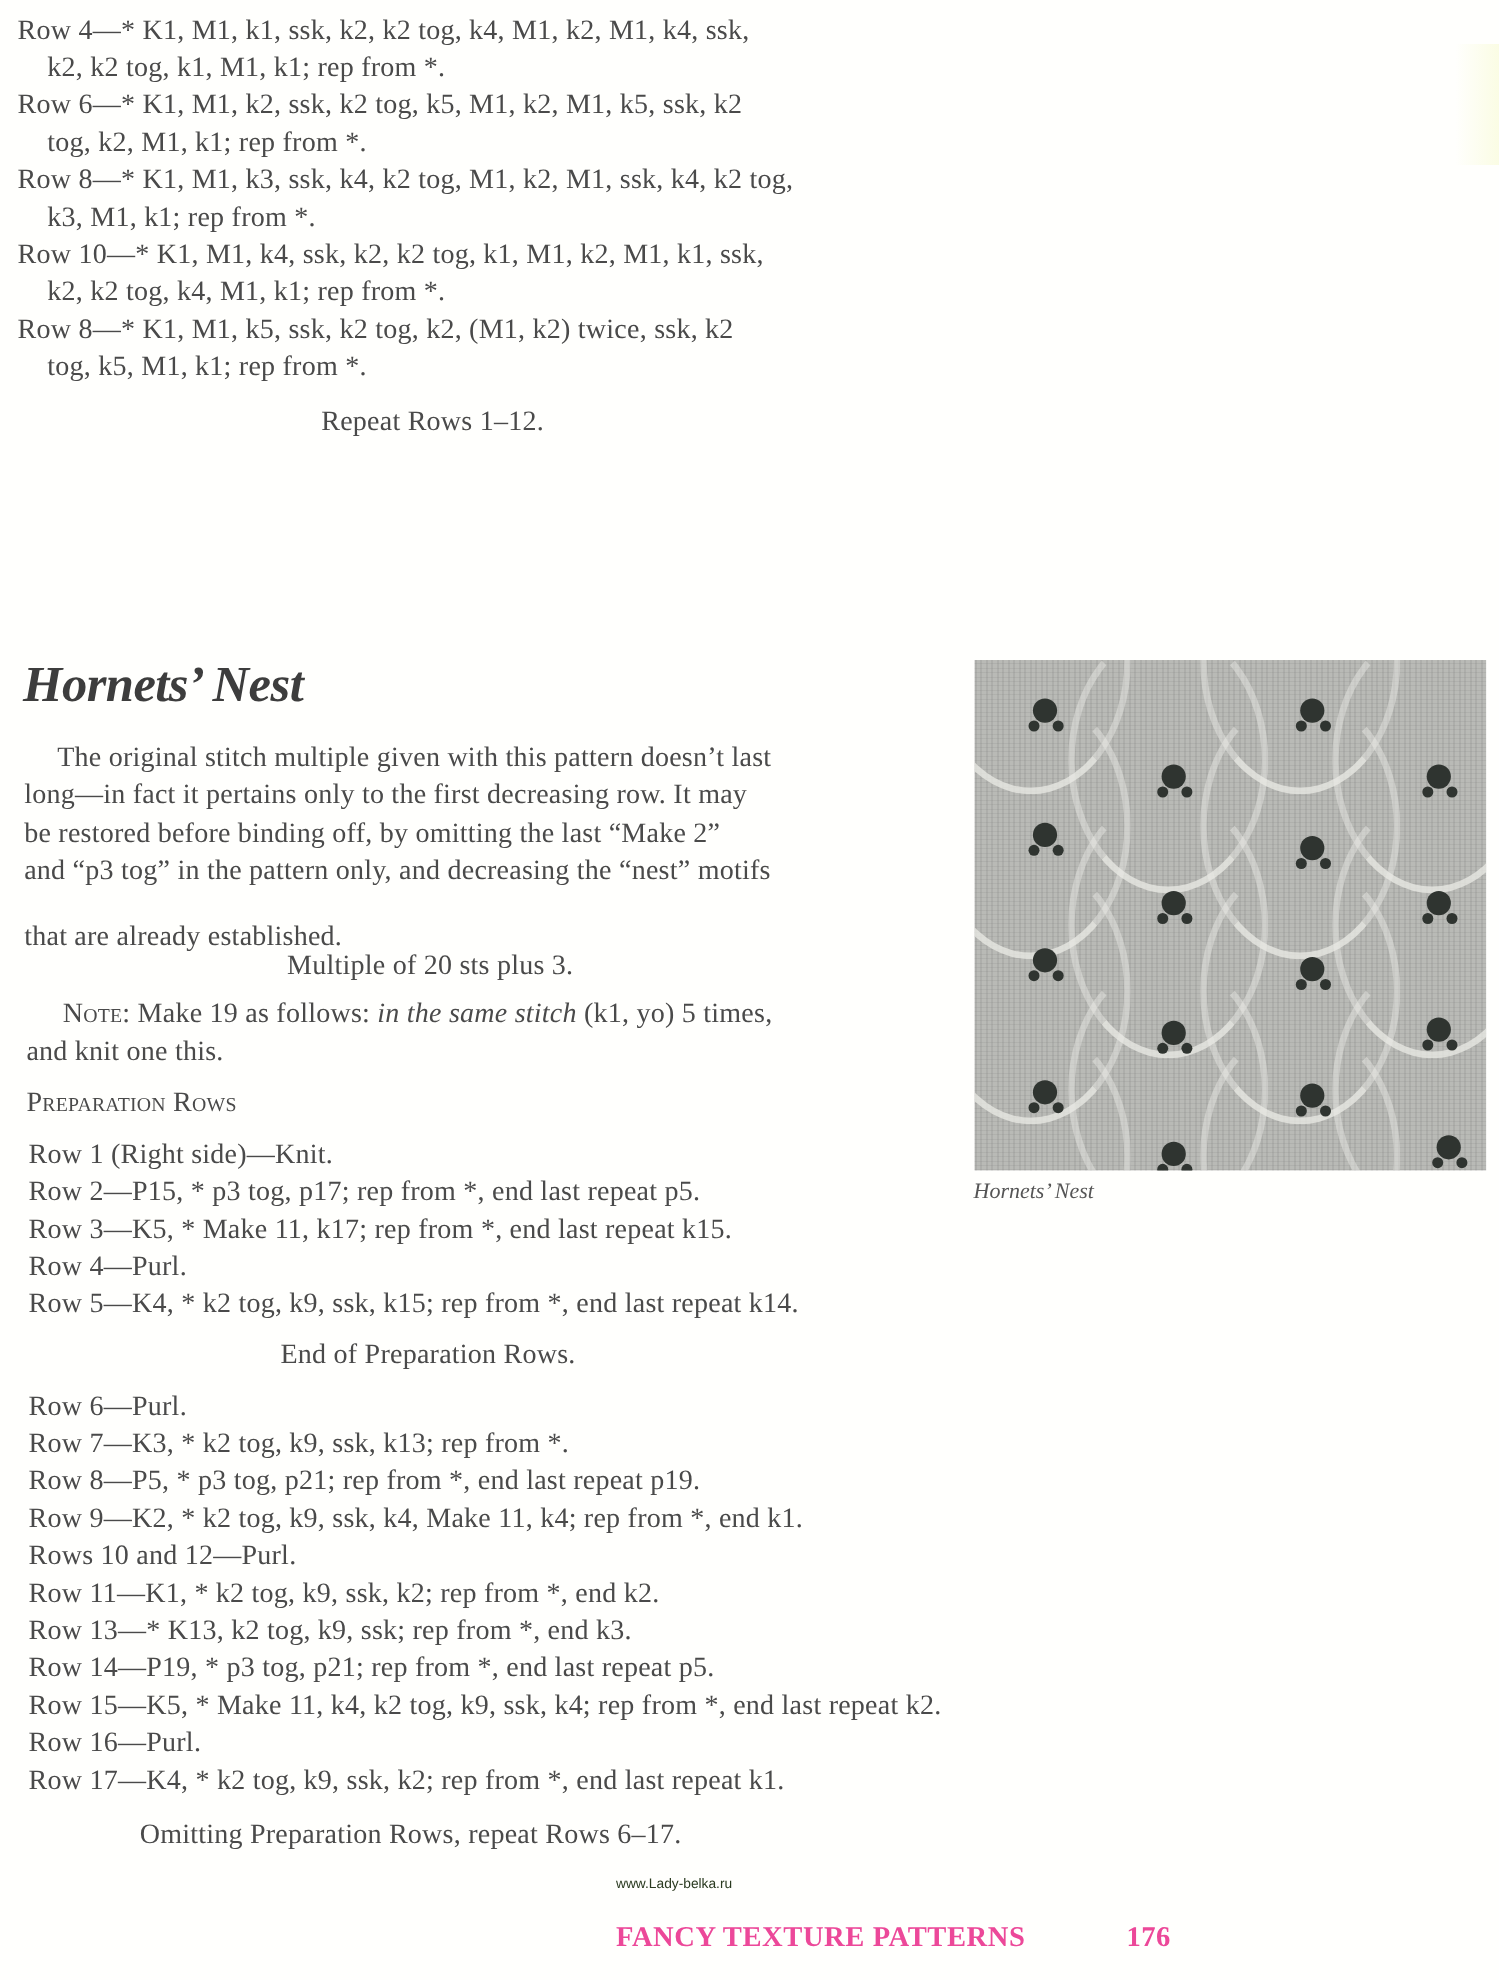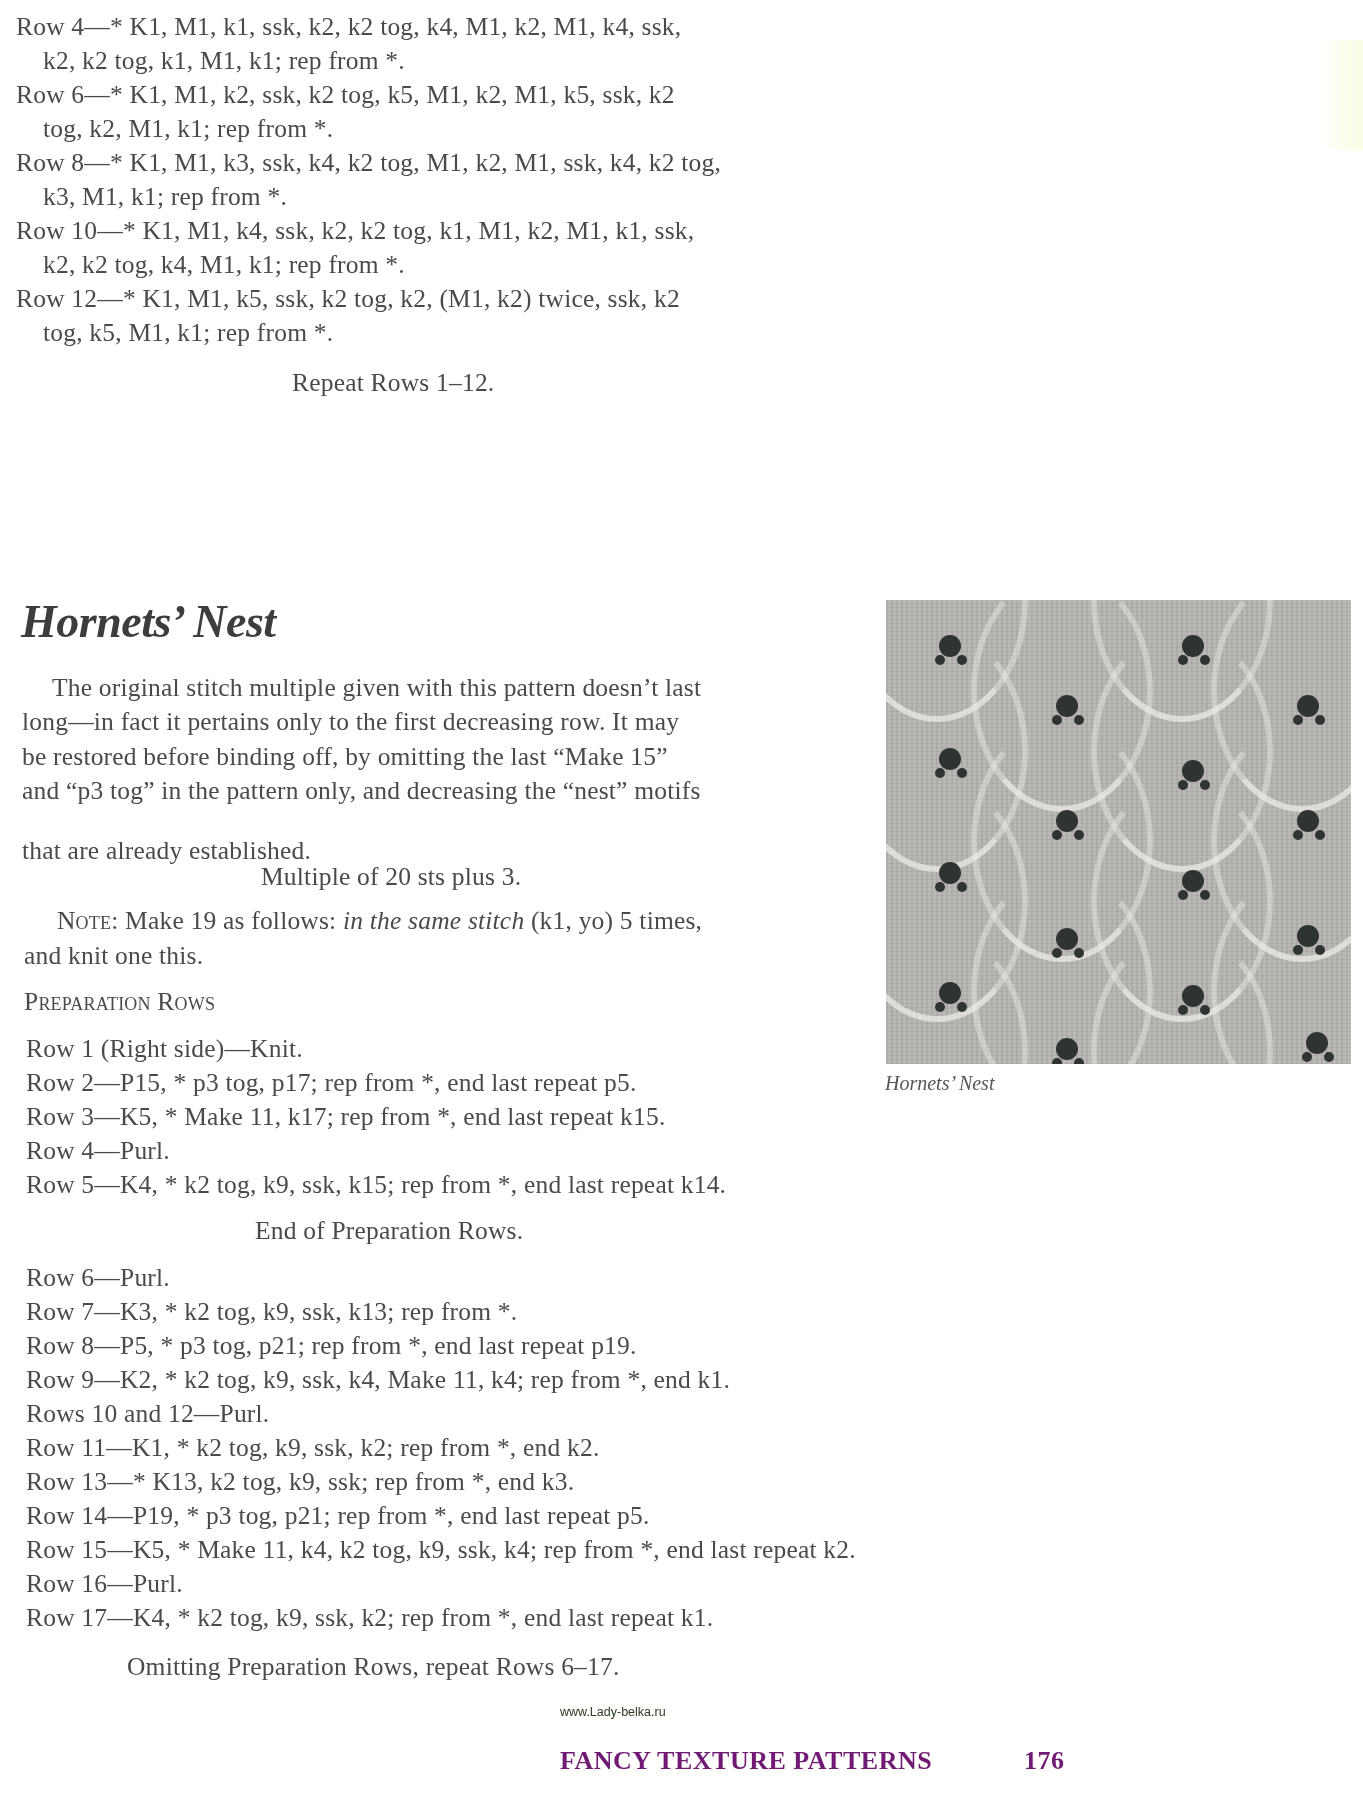--- a/index.html
+++ b/index.html
@@ -40,48 +40,48 @@
     box-shadow: -10px 14px 0 -6px #2f3430, 12px 14px 0 -6px #2f3430;
   }
   .caption {
     position:absolute; left:885px; top:1072px; font-size:20px; font-style:italic; color:#555;
   }
   .watermark {
     position:absolute; left:560px; top:1705px; font-family:"Liberation Sans","DejaVu Sans",sans-serif;
     font-size:12.5px; color:#2a3a20;
   }
   .footer {
-    position:absolute; top:1746px; font-size:26px; font-weight:bold; color:#701a75; letter-spacing:0.5px;
+    position:absolute; top:1746px; font-size:26px; font-weight:bold; color:#ec4899; letter-spacing:0.5px;
   }
 </style>
 </head>
 <body>
 
 <div class="tint"></div>
 
 <div>
   <div class="line" style="left:16px;top:12px">Row 4—* K1, M1, k1, ssk, k2, k2 tog, k4, M1, k2, M1, k4, ssk,</div>
   <div class="line" style="left:43px;top:46px">k2, k2 tog, k1, M1, k1; rep from *.</div>
   <div class="line" style="left:16px;top:80px">Row 6—* K1, M1, k2, ssk, k2 tog, k5, M1, k2, M1, k5, ssk, k2</div>
   <div class="line" style="left:43px;top:114px">tog, k2, M1, k1; rep from *.</div>
   <div class="line" style="left:16px;top:148px">Row 8—* K1, M1, k3, ssk, k4, k2 tog, M1, k2, M1, ssk, k4, k2 tog,</div>
   <div class="line" style="left:43px;top:182px">k3, M1, k1; rep from *.</div>
   <div class="line" style="left:16px;top:216px">Row 10—* K1, M1, k4, ssk, k2, k2 tog, k1, M1, k2, M1, k1, ssk,</div>
   <div class="line" style="left:43px;top:250px">k2, k2 tog, k4, M1, k1; rep from *.</div>
-  <div class="line" style="left:16px;top:284px">Row 12—* K1, M1, k5, ssk, k2 tog, k2, (M1, k2) twice, ssk, k2</div>
+  <div class="line" style="left:16px;top:284px">Row 8—* K1, M1, k5, ssk, k2 tog, k2, (M1, k2) twice, ssk, k2</div>
   <div class="line" style="left:43px;top:318px">tog, k5, M1, k1; rep from *.</div>
   <div class="line" style="left:292px;top:368px">Repeat Rows 1–12.</div>
 </div>
 
 <h1 class="title" style="margin:0">Hornets’ Nest</h1>
 
 <div>
   <div class="line" style="left:52px;top:673px">The original stitch multiple given with this pattern doesn’t last</div>
   <div class="line" style="left:22px;top:707px">long—in fact it pertains only to the first decreasing row. It may</div>
-  <div class="line" style="left:22px;top:742px">be restored before binding off, by omitting the last “Make 15”</div>
+  <div class="line" style="left:22px;top:742px">be restored before binding off, by omitting the last “Make 2”</div>
   <div class="line" style="left:22px;top:776px">and “p3 tog” in the pattern only, and decreasing the “nest” motifs</div>
   <div class="line" style="left:22px;top:836px">that are already established.</div>
 </div>
 
 <div class="line" style="left:261px;top:862px">Multiple of 20 sts plus 3.</div>
 
 <div class="line" style="left:57px;top:906px"><span class="sc">Note:</span><span> Make 19 as follows: </span><span class="it">in the same stitch</span><span> (k1, yo) 5 times,</span></div>
 <div class="line" style="left:24px;top:941px">and knit one this.</div>
 
 <div class="line sc" style="left:24px;top:987px">Preparation Rows</div>

